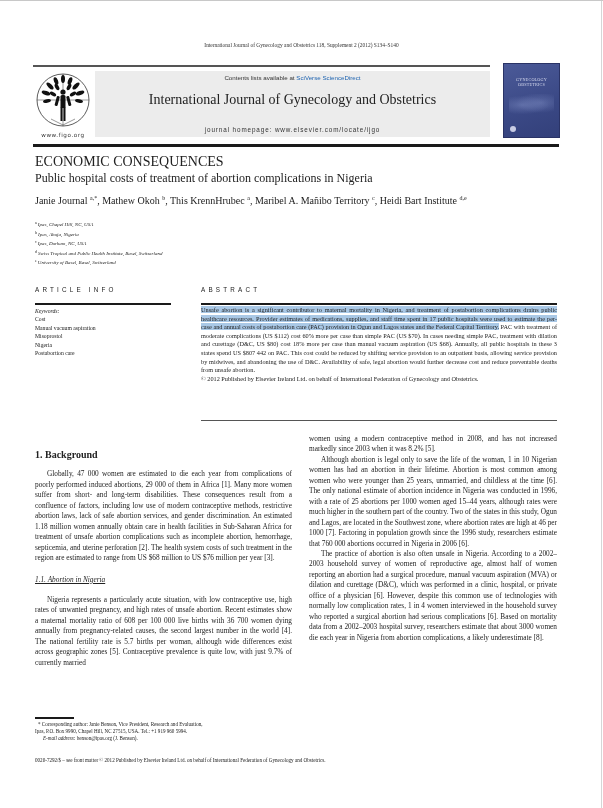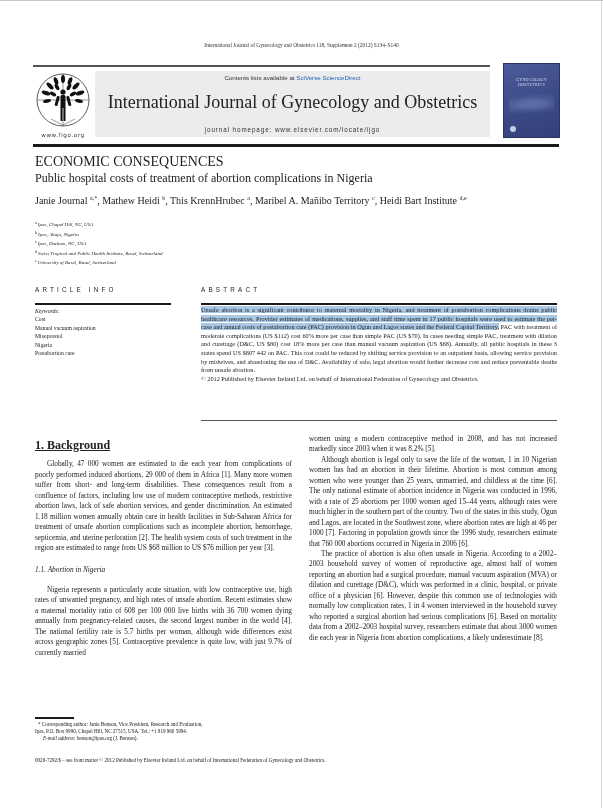--- a/index.html
+++ b/index.html
@@ -13,21 +13,21 @@
   .rule-top { position: absolute; left: 33px; top: 64px; width: 457px; height: 2px; background: #555; }
   .rule-thick { position: absolute; left: 33px; top: 143px; width: 526px; height: 3px; background: #1a1a1a; }
 
   .figo-logo { position: absolute; left: 33px; top: 70px; width: 60px; height: 70px; }
   .figo-logo svg { position: absolute; left: 2px; top: 0; }
   .figo-url { position: absolute; left: 0; top: 61px; width: 60px; text-align: center; font-family: "DejaVu Sans", sans-serif; font-size: 5.6px; letter-spacing: 0.6px; color: #333; }
 
   .journal-banner { position: absolute; left: 95px; top: 70px; width: 395px; height: 66px; background: #ececec; }
   .contents-line { position: absolute; top: 3px; left: 0; width: 100%; text-align: center; font-family: "Liberation Sans", sans-serif; font-size: 6.2px; color: #333; }
   .contents-line .link { color: #1e63b0; }
-  .journal-title { position: absolute; top: 21px; left: 0; width: 100%; text-align: center; font-size: 18px; color: #222; }
+  .journal-title { position: absolute; top: 21px; left: 0; width: 100%; text-align: center; font-size: 14px; color: #222; }
   .journal-home { position: absolute; top: 55px; left: 0; width: 100%; text-align: center; font-family: "Liberation Sans", sans-serif; font-size: 6.3px; letter-spacing: 0.9px; color: #333; }
 
   .cover { position: absolute; left: 504px; top: 63px; width: 55px; height: 73px; background: linear-gradient(160deg, #4b5a98 0%, #3a4885 60%, #33407a 100%); box-shadow: 0 0 0 1px #2a3366; }
   .cover-title { position: absolute; top: 14px; left: 2px; width: 51px; text-align: center; font-size: 4.2px; line-height: 4.6px; color: #d8dcf0; letter-spacing: 0.2px; }
   .cover-map { position: absolute; top: 30px; left: 5px; width: 45px; height: 22px; background: radial-gradient(ellipse at 30% 50%, rgba(120,135,190,.55) 0%, rgba(0,0,0,0) 60%), radial-gradient(ellipse at 70% 40%, rgba(120,135,190,.5) 0%, rgba(0,0,0,0) 55%); }
   .cover-seal { position: absolute; top: 62px; left: 6px; width: 6px; height: 6px; border-radius: 50%; background: #c8cce4; }
 
   .section-label { position: absolute; left: 35px; top: 153px; font-size: 14px; color: #222; }
   .paper-title { position: absolute; left: 35px; top: 170px; font-size: 12px; color: #222; white-space: nowrap; }
   .authors { position: absolute; left: 35px; top: 194px; font-size: 10px; color: #222; white-space: nowrap; }
@@ -44,22 +44,22 @@
   .abs-rule { position: absolute; left: 201px; top: 302px; width: 356px; height: 1.5px; background: #1a1a1a; }
   .abstract { position: absolute; left: 201px; top: 305px; width: 356px; font-size: 6.25px; line-height: 8.6px; text-align: justify; color: #222; }
   .abstract .hl { background: #a9c8e6; }
   .abs-rule-bottom { position: absolute; left: 201px; top: 419px; width: 356px; height: 1px; background: #555; }
 
   .col { position: absolute; top: 435px; font-size: 7.3px; line-height: 10.45px; text-align: justify; color: #222; }
   .col-left { left: 35px; width: 257px; }
   .col-right { left: 309px; width: 248px; top: 433px; }
   .col p { margin: 0; text-indent: 12px; }
   .col p.noindent { text-indent: 0; }
-  .h1 { font-weight: bold; font-size: 12px; margin: 4px 0 9px 0; text-decoration: underline; }
-  .h2 { font-style: italic; margin: 11px 0 10px 0; }
+  .h1 { font-weight: bold; font-size: 10px; margin: 14px 0 9px 0; }
+  .h2 { font-style: italic; margin: 11px 0 10px 0; text-decoration: underline; }
 
   .fn-rule { position: absolute; left: 35px; top: 716px; width: 39px; height: 1.5px; background: #1a1a1a; }
   .footnote { position: absolute; left: 35px; top: 720px; width: 260px; font-size: 5.1px; line-height: 7px; color: #222; }
   .footnote .i1 { text-indent: 3px; }
   .footnote .i2 { padding-left: 8px; }
   .footnote em { font-style: italic; }
   .frontmatter { position: absolute; left: 35px; top: 756px; font-size: 5.1px; color: #222; white-space: nowrap; }
 </style>
 </head>
 <body>
@@ -118,21 +118,21 @@
   <div class="cover-seal"></div>
 </div>
 
 <div class="rule-thick"></div>
 
 <div class="section-label">ECONOMIC CONSEQUENCES</div>
 <div class="paper-title">Public hospital costs of treatment of abortion complications in Nigeria</div>
 
 <div class="authors">
   <span><span>Janie Journal</span>&nbsp;<sup>a,*</sup></span>,
-  <span><span>Mathew Heidi</span>&nbsp;<sup>b</sup></span>,
+  <span><span>Mathew Okoh</span>&nbsp;<sup>b</sup></span>,
   <span><span>This KrennHrubec</span>&nbsp;<sup>a</sup></span>,
   <span><span>Maribel A. Mañibo Territory</span>&nbsp;<sup>c</sup></span>,
   <span><span>Heidi Bart Institute</span>&nbsp;<sup>d,e</sup></span>
 </div>
 
 <div class="affiliations">
   <div><sup>a</sup><span>Ipas, Chapel Hill, NC, USA</span></div>
   <div><sup>b</sup><span>Ipas, Abuja, Nigeria</span></div>
   <div><sup>c</sup><span>Ipas, Durham, NC, USA</span></div>
   <div><sup>d</sup><span>Swiss Tropical and Public Health Institute, Basel, Switzerland</span></div>

